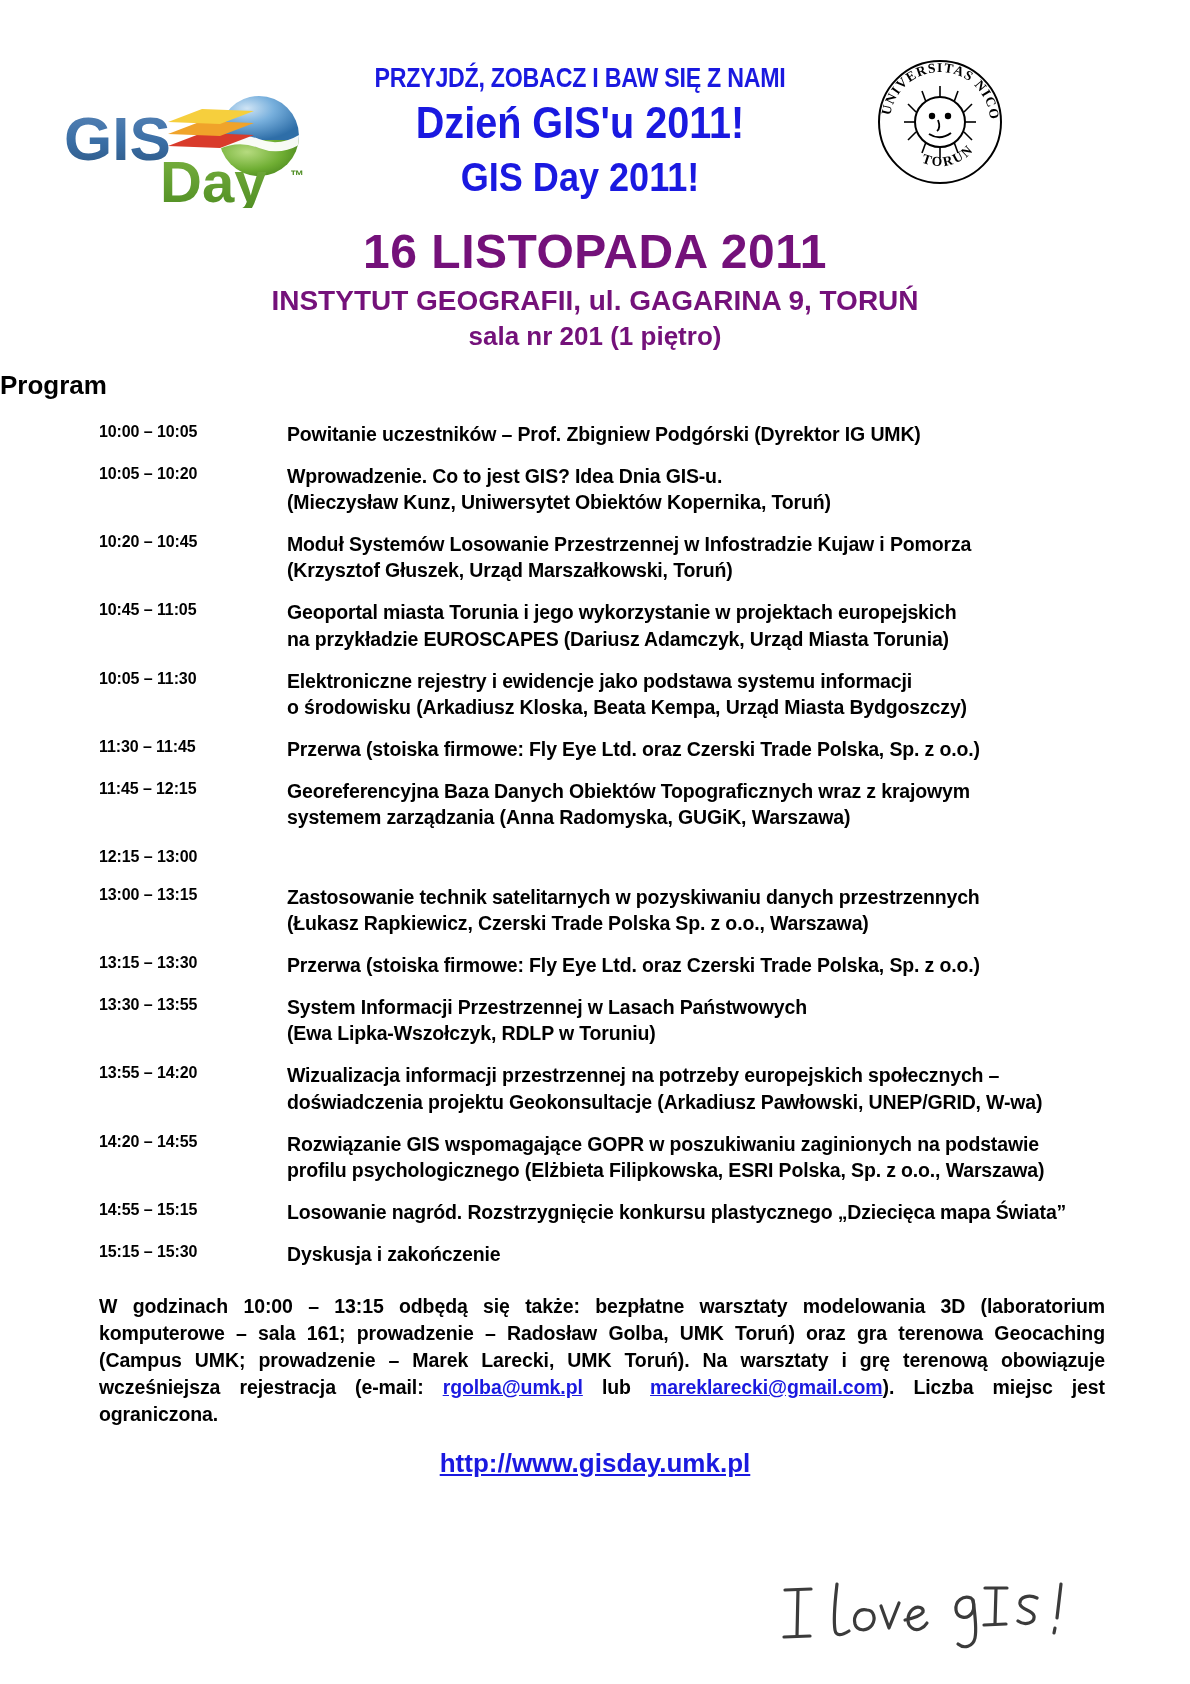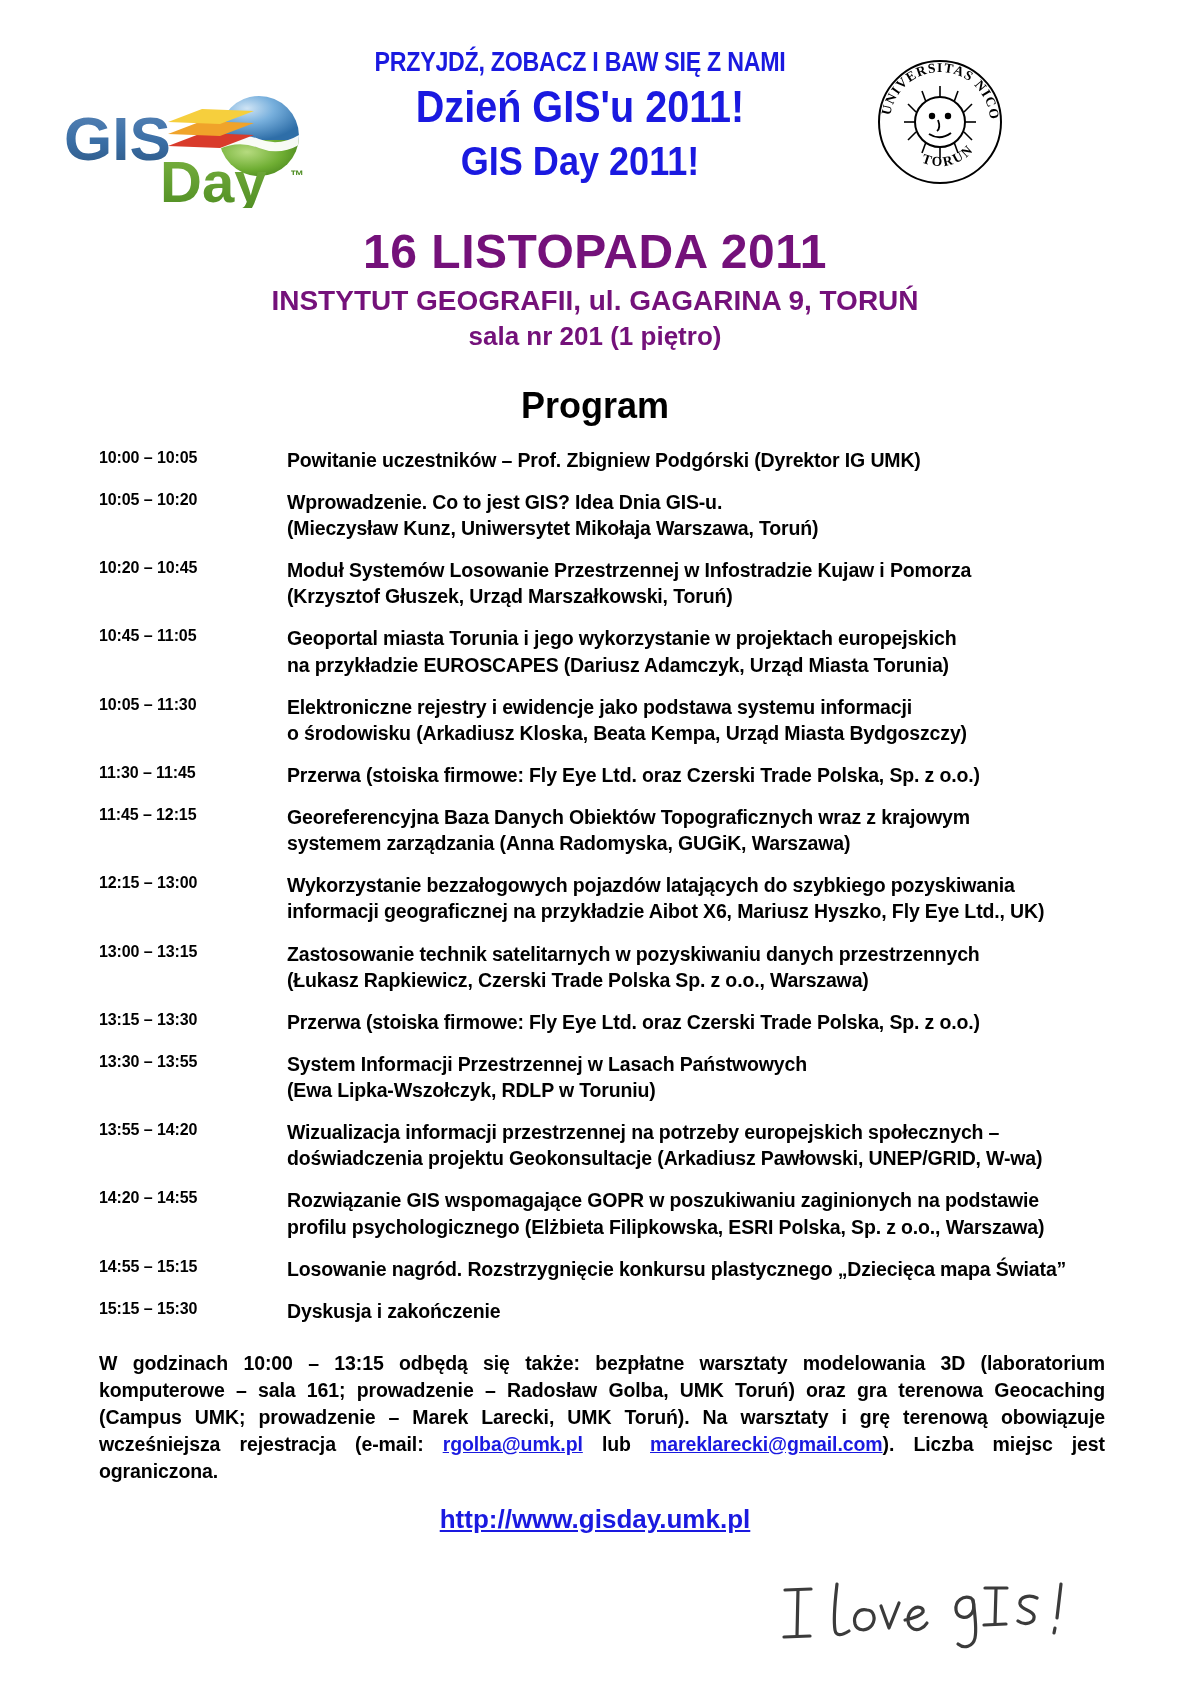--- a/index.html
+++ b/index.html
@@ -36,21 +36,21 @@
     top: 88px;
     width: 262px;
     height: 120px;
   }
   .gisday-logo svg { display: block; }
 
   
   .title-block {
     position: absolute;
     left: 300px;
-    top: 48px;
+    top: 64px;
     width: 560px;
     text-align: center;
   }
   .tagline {
     font-family: "Liberation Sans Narrow", "Liberation Sans", sans-serif;
     font-weight: bold;
     font-size: 27px;
     letter-spacing: -0.3px;
     color: #1a19e0;
     transform: scaleX(0.86);
@@ -109,25 +109,24 @@
   }
   .venue-room {
     font-weight: bold;
     font-size: 26px;
     line-height: 1.3;
     margin-top: 1px;
   }
 
   
   .program-heading {
-    text-align: center;
-    font-weight: bold;
-    font-size: 36px;
+    font-weight: bold;
+    font-size: 26px;
     color: #000;
-    margin-top: 31px;
+    margin-top: 16px;
     margin-bottom: 20px;
   }
 
   .schedule {
     margin: 0 auto;
     width: 1020px;
     padding-left: 14px;
     box-sizing: border-box;
   }
   .row {
@@ -300,21 +299,21 @@
       <div class="row">
         <div class="row-time">10:00 – 10:05</div>
         <div class="row-desc">
           <span class="l">Powitanie uczestników – Prof. Zbigniew Podgórski (Dyrektor IG UMK)</span>
         </div>
       </div>
       <div class="row">
         <div class="row-time">10:05 – 10:20</div>
         <div class="row-desc">
           <span class="l">Wprowadzenie. Co to jest GIS? Idea Dnia GIS-u.</span>
-          <span class="l">(Mieczysław Kunz, Uniwersytet Mikołaja Warszawa, Toruń)</span>
+          <span class="l">(Mieczysław Kunz, Uniwersytet Obiektów Kopernika, Toruń)</span>
         </div>
       </div>
       <div class="row">
         <div class="row-time">10:20 – 10:45</div>
         <div class="row-desc">
           <span class="l">Moduł Systemów Losowanie Przestrzennej w Infostradzie Kujaw i Pomorza</span>
           <span class="l">(Krzysztof Głuszek, Urząd Marszałkowski, Toruń)</span>
         </div>
       </div>
       <div class="row">
@@ -339,24 +338,20 @@
       </div>
       <div class="row">
         <div class="row-time">11:45 – 12:15</div>
         <div class="row-desc">
           <span class="l">Georeferencyjna Baza Danych Obiektów Topograficznych wraz z krajowym</span>
           <span class="l">systemem zarządzania (Anna Radomyska, GUGiK, Warszawa)</span>
         </div>
       </div>
       <div class="row">
         <div class="row-time">12:15 – 13:00</div>
-        <div class="row-desc">
-          <span class="l">Wykorzystanie bezzałogowych pojazdów latających do szybkiego pozyskiwania</span>
-          <span class="l">informacji geograficznej na przykładzie Aibot X6, Mariusz Hyszko, Fly Eye Ltd., UK)</span>
-        </div>
       </div>
       <div class="row">
         <div class="row-time">13:00 – 13:15</div>
         <div class="row-desc">
           <span class="l">Zastosowanie technik satelitarnych w pozyskiwaniu danych przestrzennych</span>
           <span class="l">(Łukasz Rapkiewicz, Czerski Trade Polska Sp. z o.o., Warszawa)</span>
         </div>
       </div>
       <div class="row">
         <div class="row-time">13:15 – 13:30</div>

